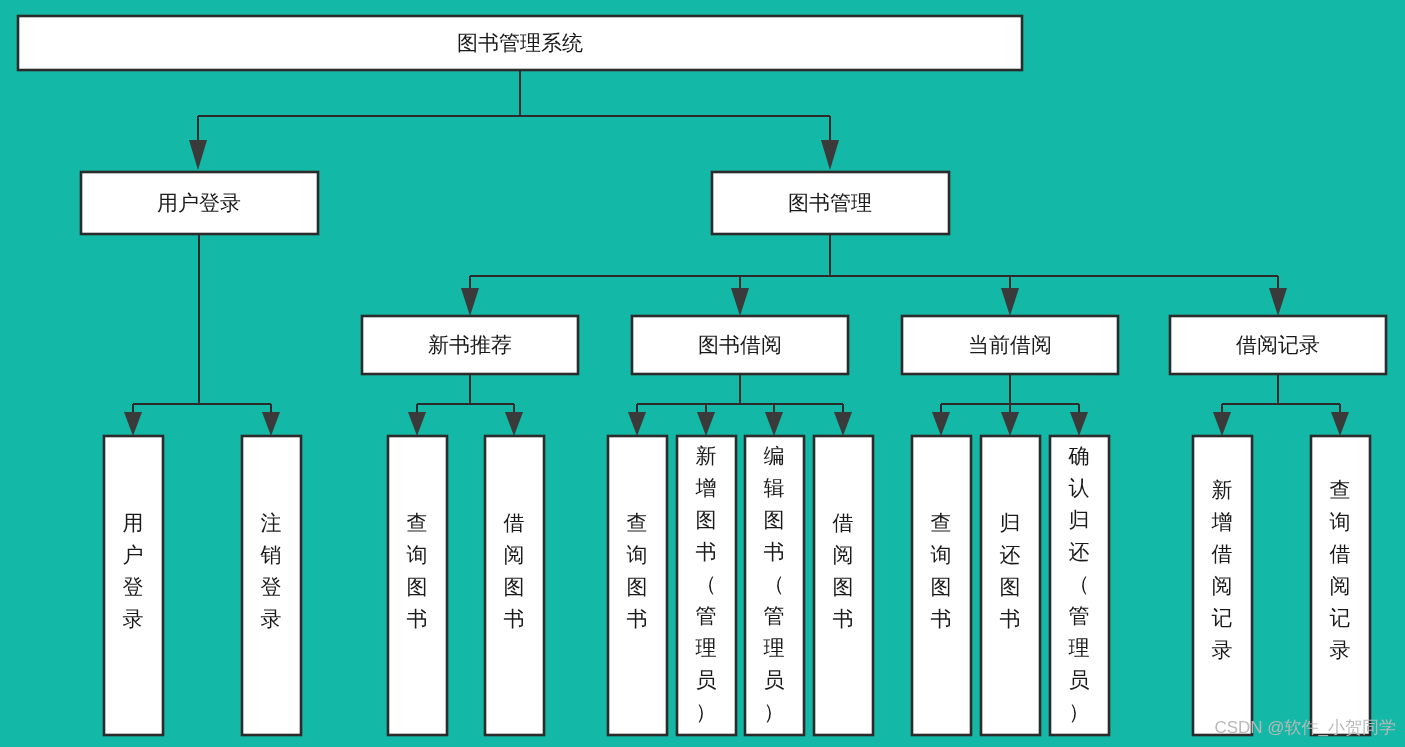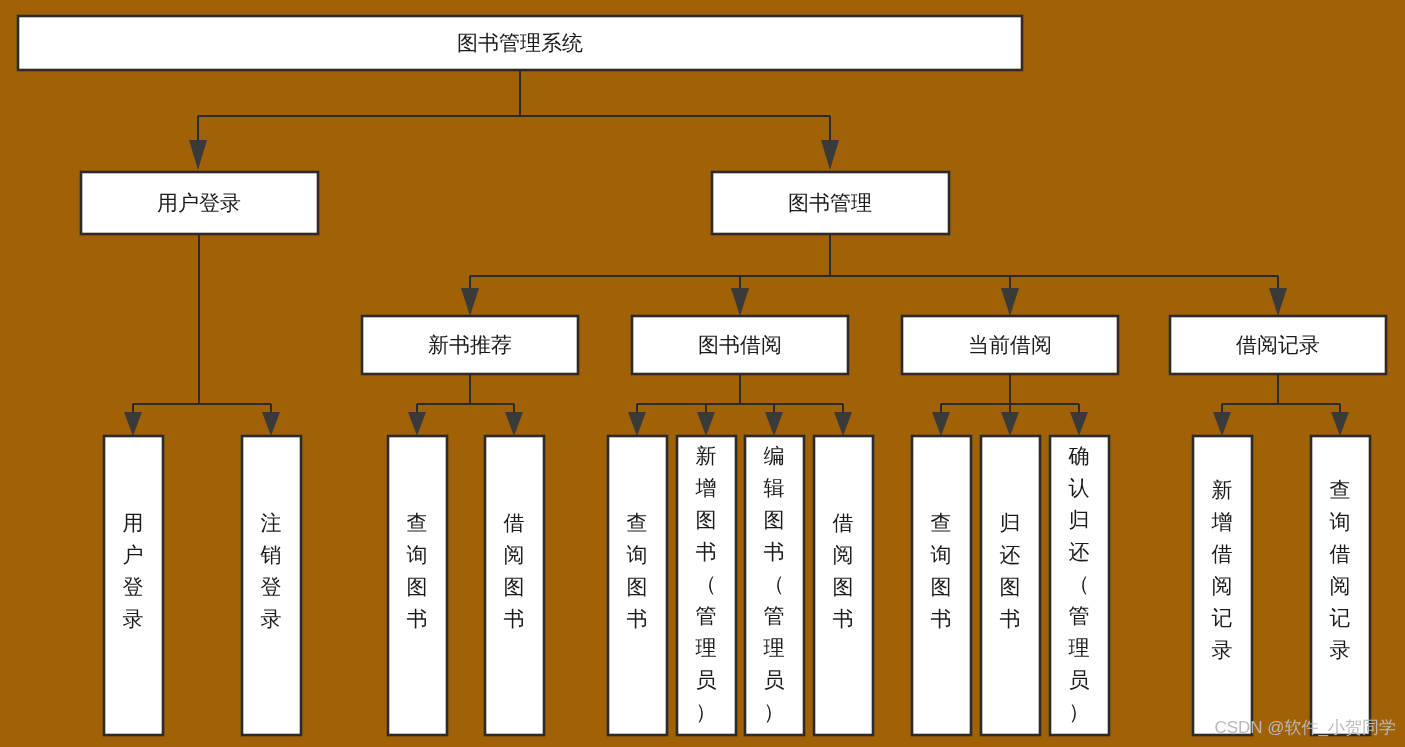--- a/index.html
+++ b/index.html
@@ -8,21 +8,21 @@
     padding: 0;
     background: #ffffff;
   }
   body {
     font-family: "Liberation Sans", "DejaVu Sans", sans-serif;
   }
   #diagram-root {
     position: relative;
     width: 1405px;
     height: 747px;
-    background: #a16207;
+    background: #14b8a6;
     overflow: hidden;
   }
   svg.tree-canvas {
     position: absolute;
     left: 0;
     top: 0;
     width: 1405px;
     height: 747px;
     display: block;
   }

